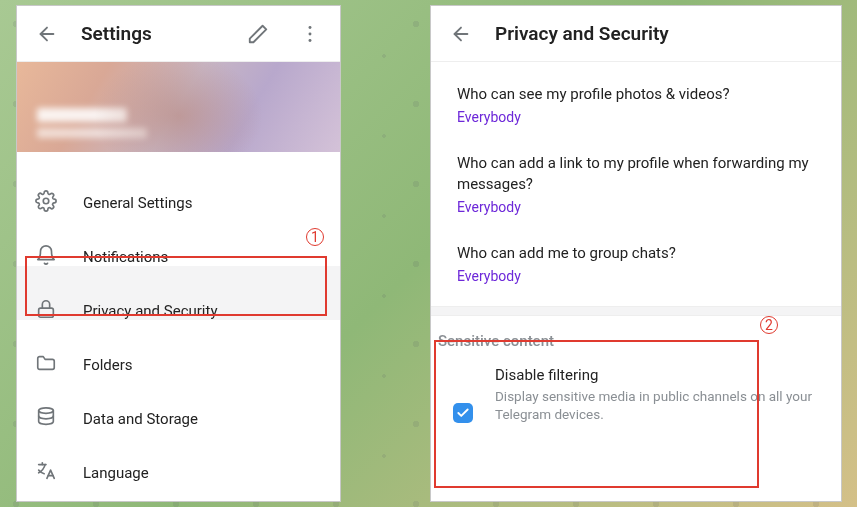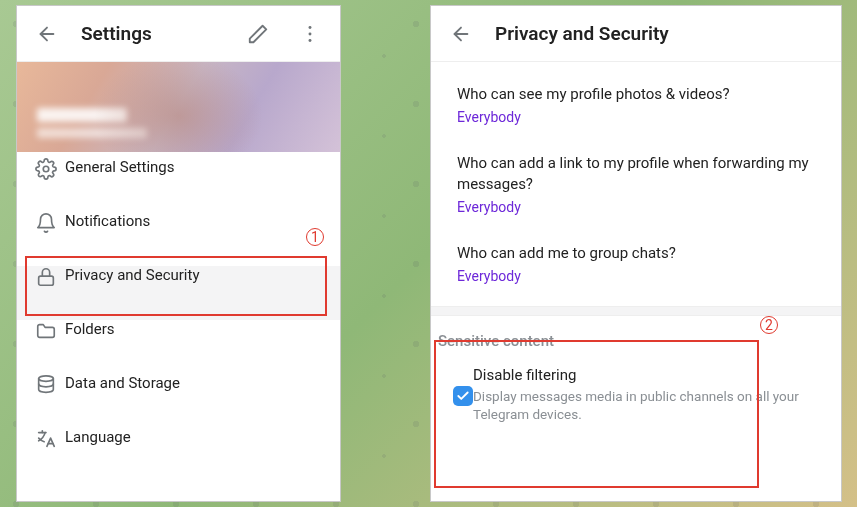--- a/index.html
+++ b/index.html
@@ -72,25 +72,25 @@
     left: 20px;
     bottom: 14px;
     filter: blur(3px);
   }
   .profile-text .l1 { width: 90px; height: 14px; background: rgba(255,255,255,0.85); border-radius: 2px; margin-bottom: 6px;}
   .profile-text .l2 { width: 110px; height: 10px; background: rgba(255,255,255,0.6); border-radius: 2px;}
 
   .menu { padding-top: 6px; }
   .menu-item {
     display: flex;
-    align-items: flex-start;
+    align-items: flex-end;
     height: 54px;
     padding: 0 18px;
     cursor: pointer;
-    gap: 8px;
+    gap: 26px;
     color: #222;
   }
   .menu-item.active { background: #f4f4f5; }
   .menu-item .mi-icon { width: 22px; height: 22px; color: #707579; display:flex; align-items:center; justify-content:center;}
   .menu-item .mi-icon svg { width: 22px; height: 22px; }
   .menu-item .mi-label { font-size: 15px; }
 
   
   .privacy-list { padding: 8px 4px;}
   .privacy-item { padding: 14px 22px; cursor: pointer; }
@@ -99,21 +99,22 @@
   .section-divider { height: 10px; background: #f4f4f5; border-top: 1px solid #eee; border-bottom: 1px solid #eee;}
   .section-title {
     padding: 16px 7px 6px;
     font-size: 15px;
     font-weight: 500;
     color: #8a8f94;
   }
   .check-row {
     display: flex;
     padding: 10px 22px 18px;
-    align-items: center;
+    gap: 22px;
+    align-items: flex-end;
     cursor: pointer;
   }
   .checkbox {
     width: 20px; height: 20px;
     border-radius: 5px;
     background: #3390ec;
     display: flex;
     align-items: center;
     justify-content: center;
     flex-shrink: 0;
@@ -267,21 +268,21 @@
   <div class="section-title">Sensitive content</div>
 
   <div class="check-row">
     <div class="checkbox">
       <svg viewBox="0 0 24 24" fill="none" stroke="currentColor" stroke-width="3.2" stroke-linecap="round" stroke-linejoin="round">
           <polyline points="20 6 9 17 4 12"></polyline>
         </svg>
     </div>
     <div class="check-text">
       <div class="ct-title">Disable filtering</div>
-      <div class="ct-sub">Display messages media in public channels on all your Telegram devices.</div>
+      <div class="ct-sub">Display sensitive media in public channels on all your Telegram devices.</div>
     </div>
   </div>
 </div>
 
 <div class="annot" style="left:25px; top:256px; width:302px; height:60px;"></div>
 <div class="annot-badge" style="left:306px; top:228px;">1</div>
 <div class="annot" style="left:434px; top:340px; width:325px; height:148px;"></div>
 <div class="annot-badge" style="left:760px; top:316px;">2</div>
 
 </body></html>

